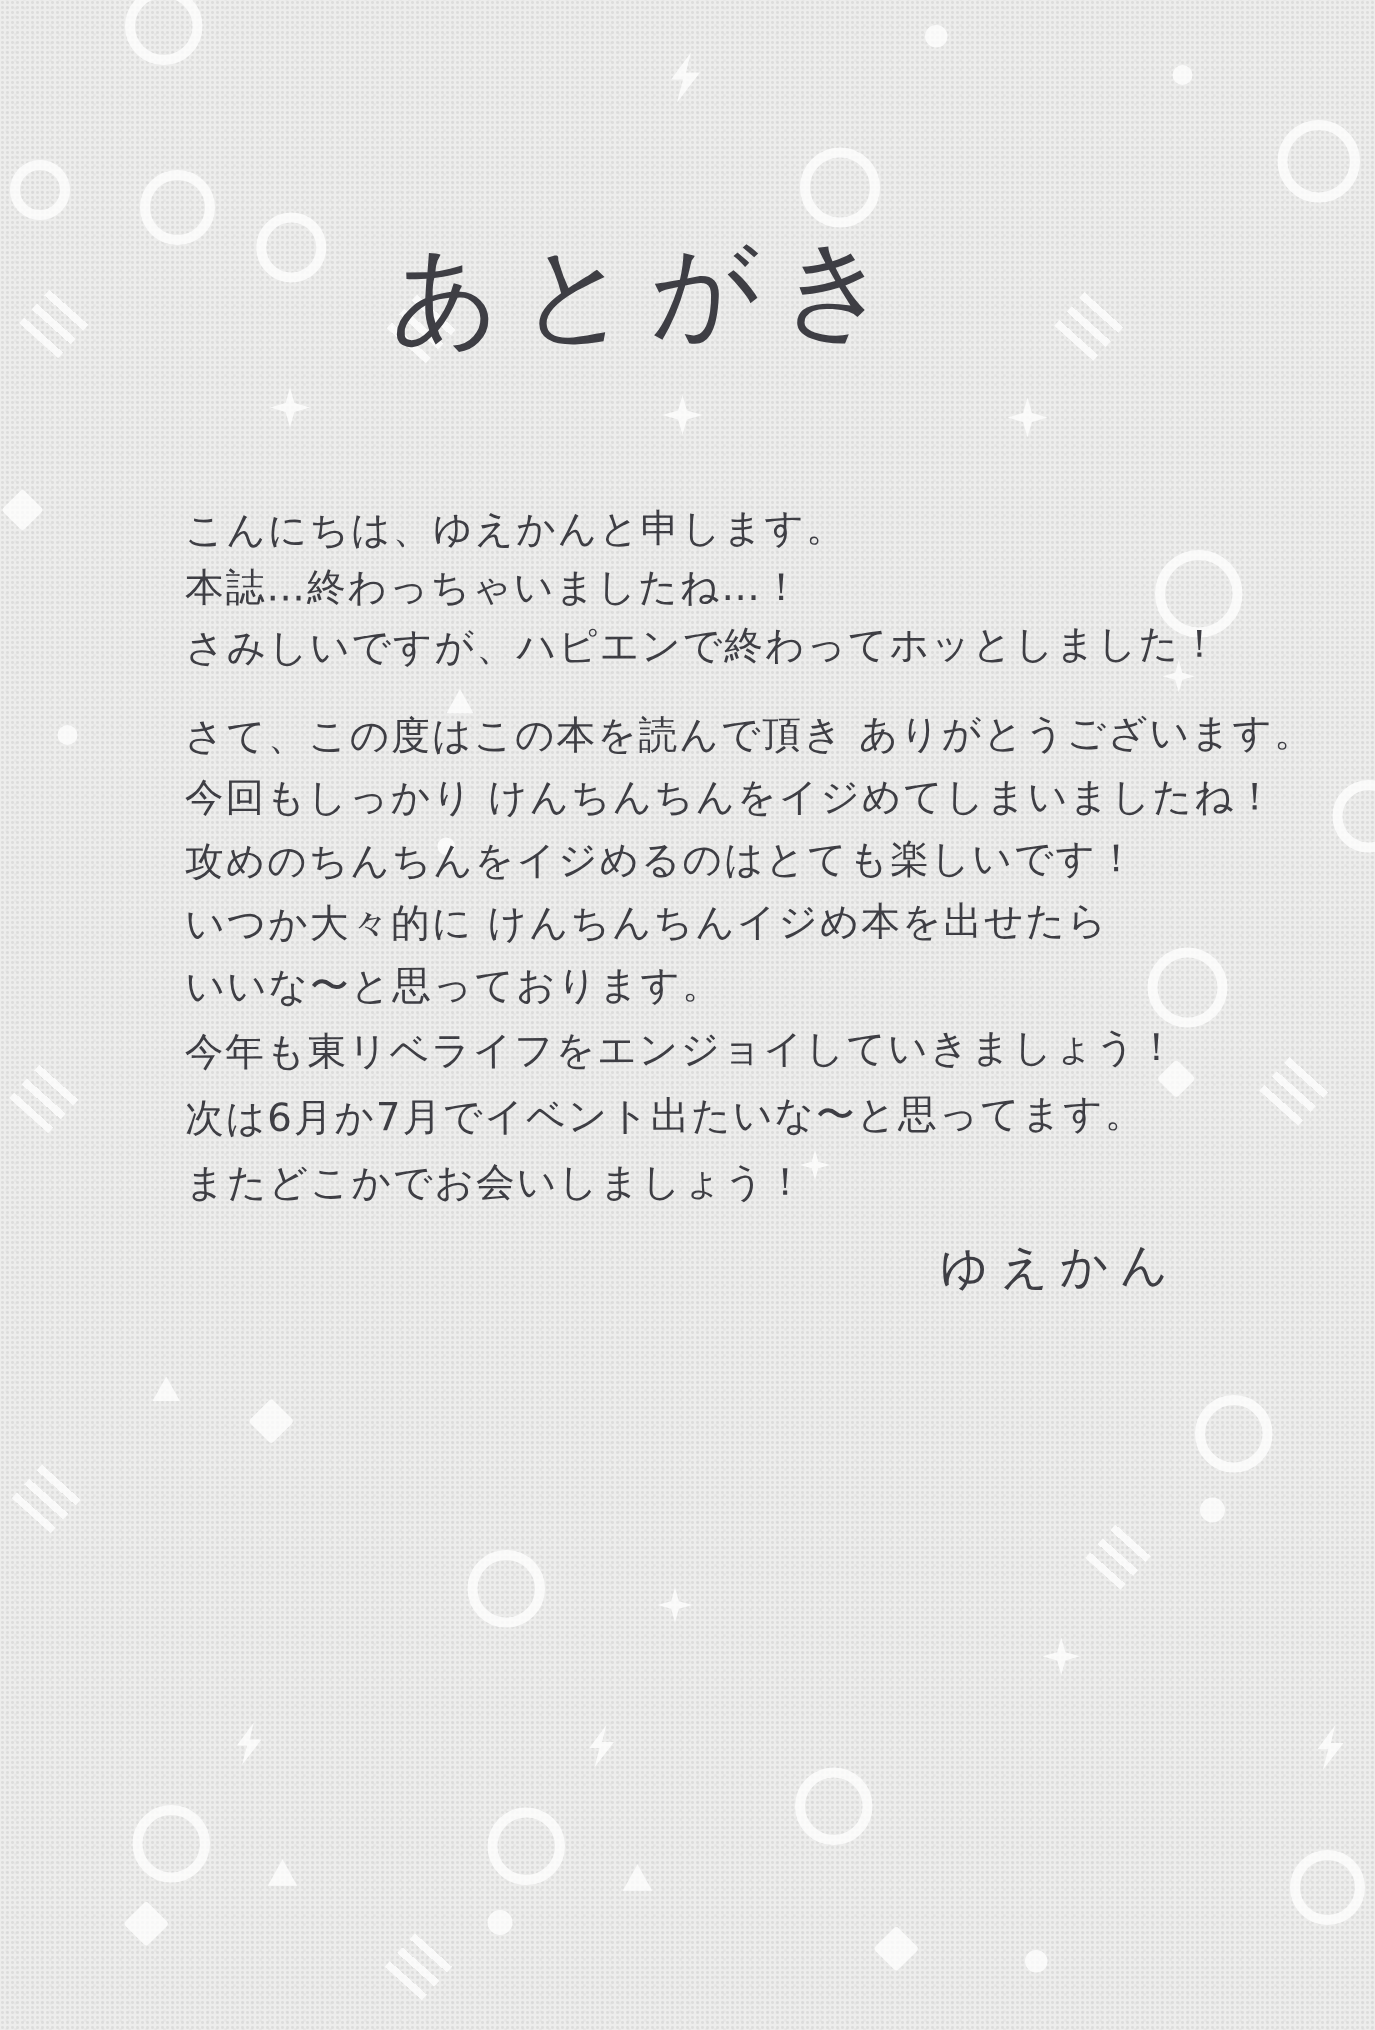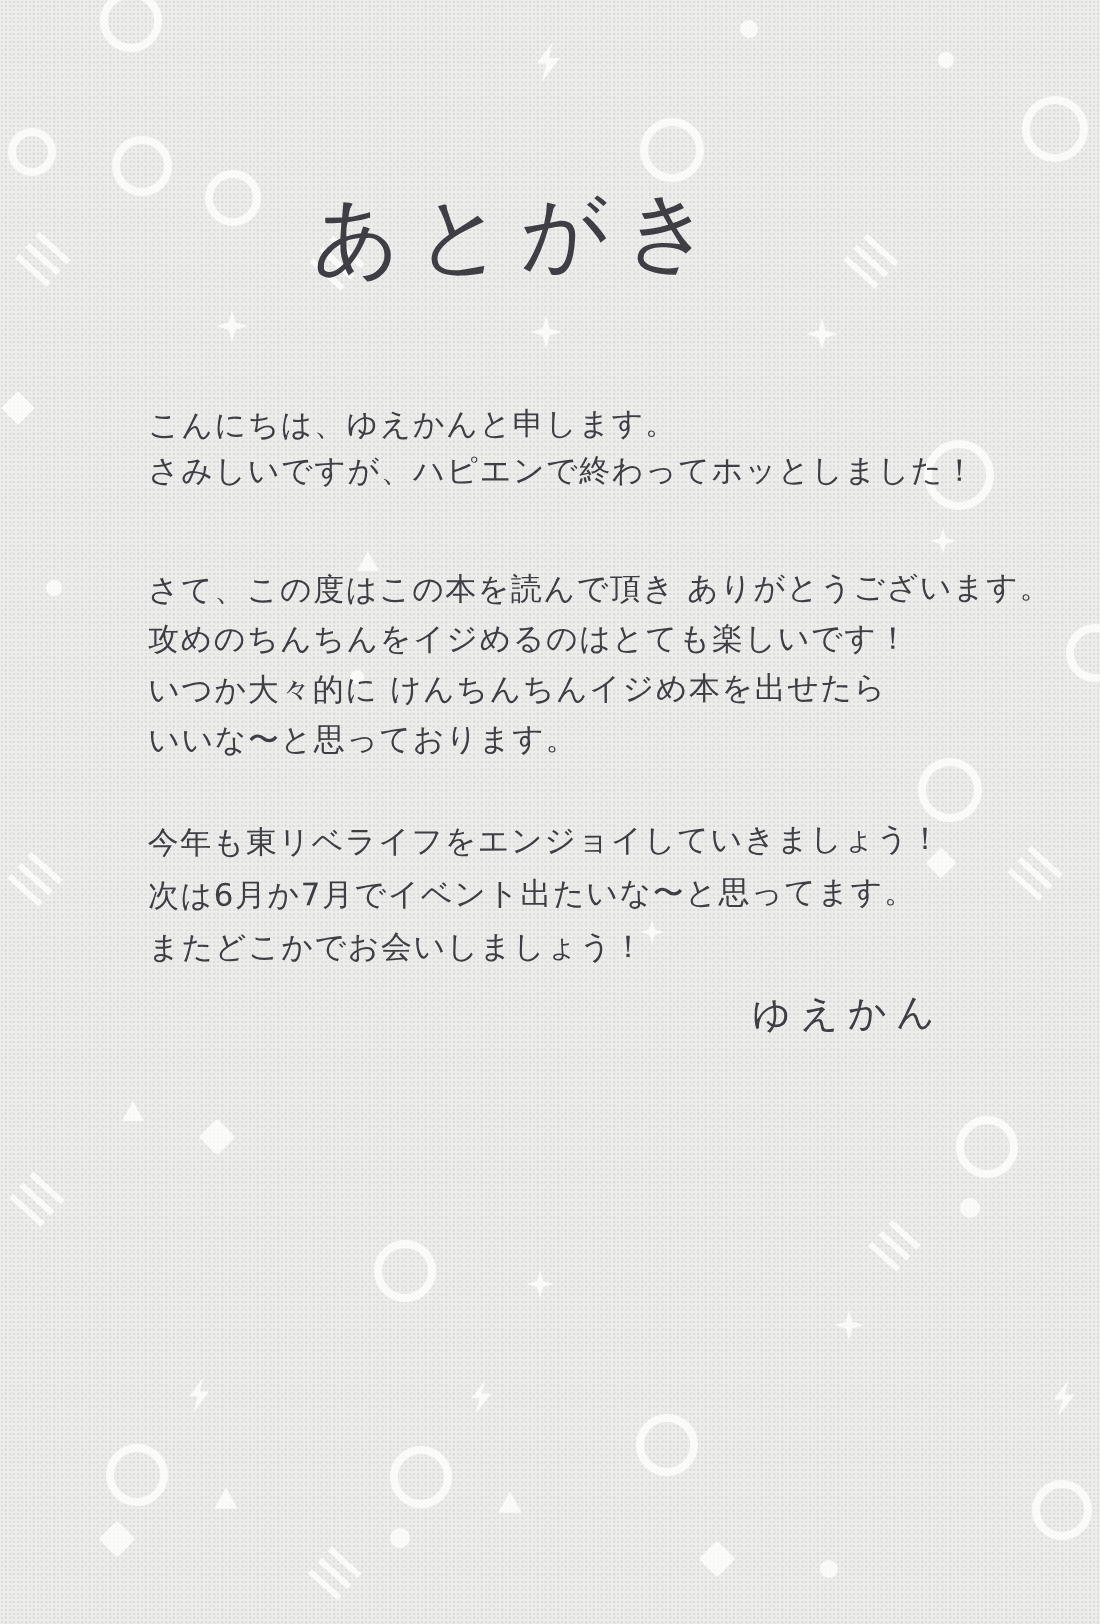--- a/index.html
+++ b/index.html
@@ -109,25 +109,27 @@
       <div class="shape shape-dot" style="left: 820px; top: 1560px; width: 18px; height: 18px;"></div>
       <div class="shape shape-sparkle" style="left: 640px; top: 920px; width: 24px; height: 24px;"></div>
       <div class="shape shape-dot" style="left: 350px; top: 670px; width: 14px; height: 14px;"></div>
       <div class="shape shape-ring" style="left: 205px; top: 170px; width: 40px; height: 40px;"></div>
     </div>
 
   <div class="ink doc-title">あとがき</div>
 
   <div class="ink para p1">
     <span class="line">こんにちは、ゆえかんと申します。</span>
+    <span class="line">本誌…終わっちゃいましたね…！</span>
     <span class="line">さみしいですが、ハピエンで終わってホッとしました！</span>
   </div>
 
   <div class="ink para p2">
     <span class="line">さて、この度はこの本を読んで頂き ありがとうございます。</span>
+    <span class="line">今回もしっかり けんちんちんをイジめてしまいましたね！</span>
     <span class="line">攻めのちんちんをイジめるのはとても楽しいです！</span>
     <span class="line">いつか大々的に けんちんちんイジめ本を出せたら</span>
     <span class="line">いいな〜と思っております。</span>
   </div>
 
   <div class="ink para p3">
     <span class="line">今年も東リベライフをエンジョイしていきましょう！</span>
     <span class="line">次は6月か7月でイベント出たいな〜と思ってます。</span>
     <span class="line">またどこかでお会いしましょう！</span>
   </div>

